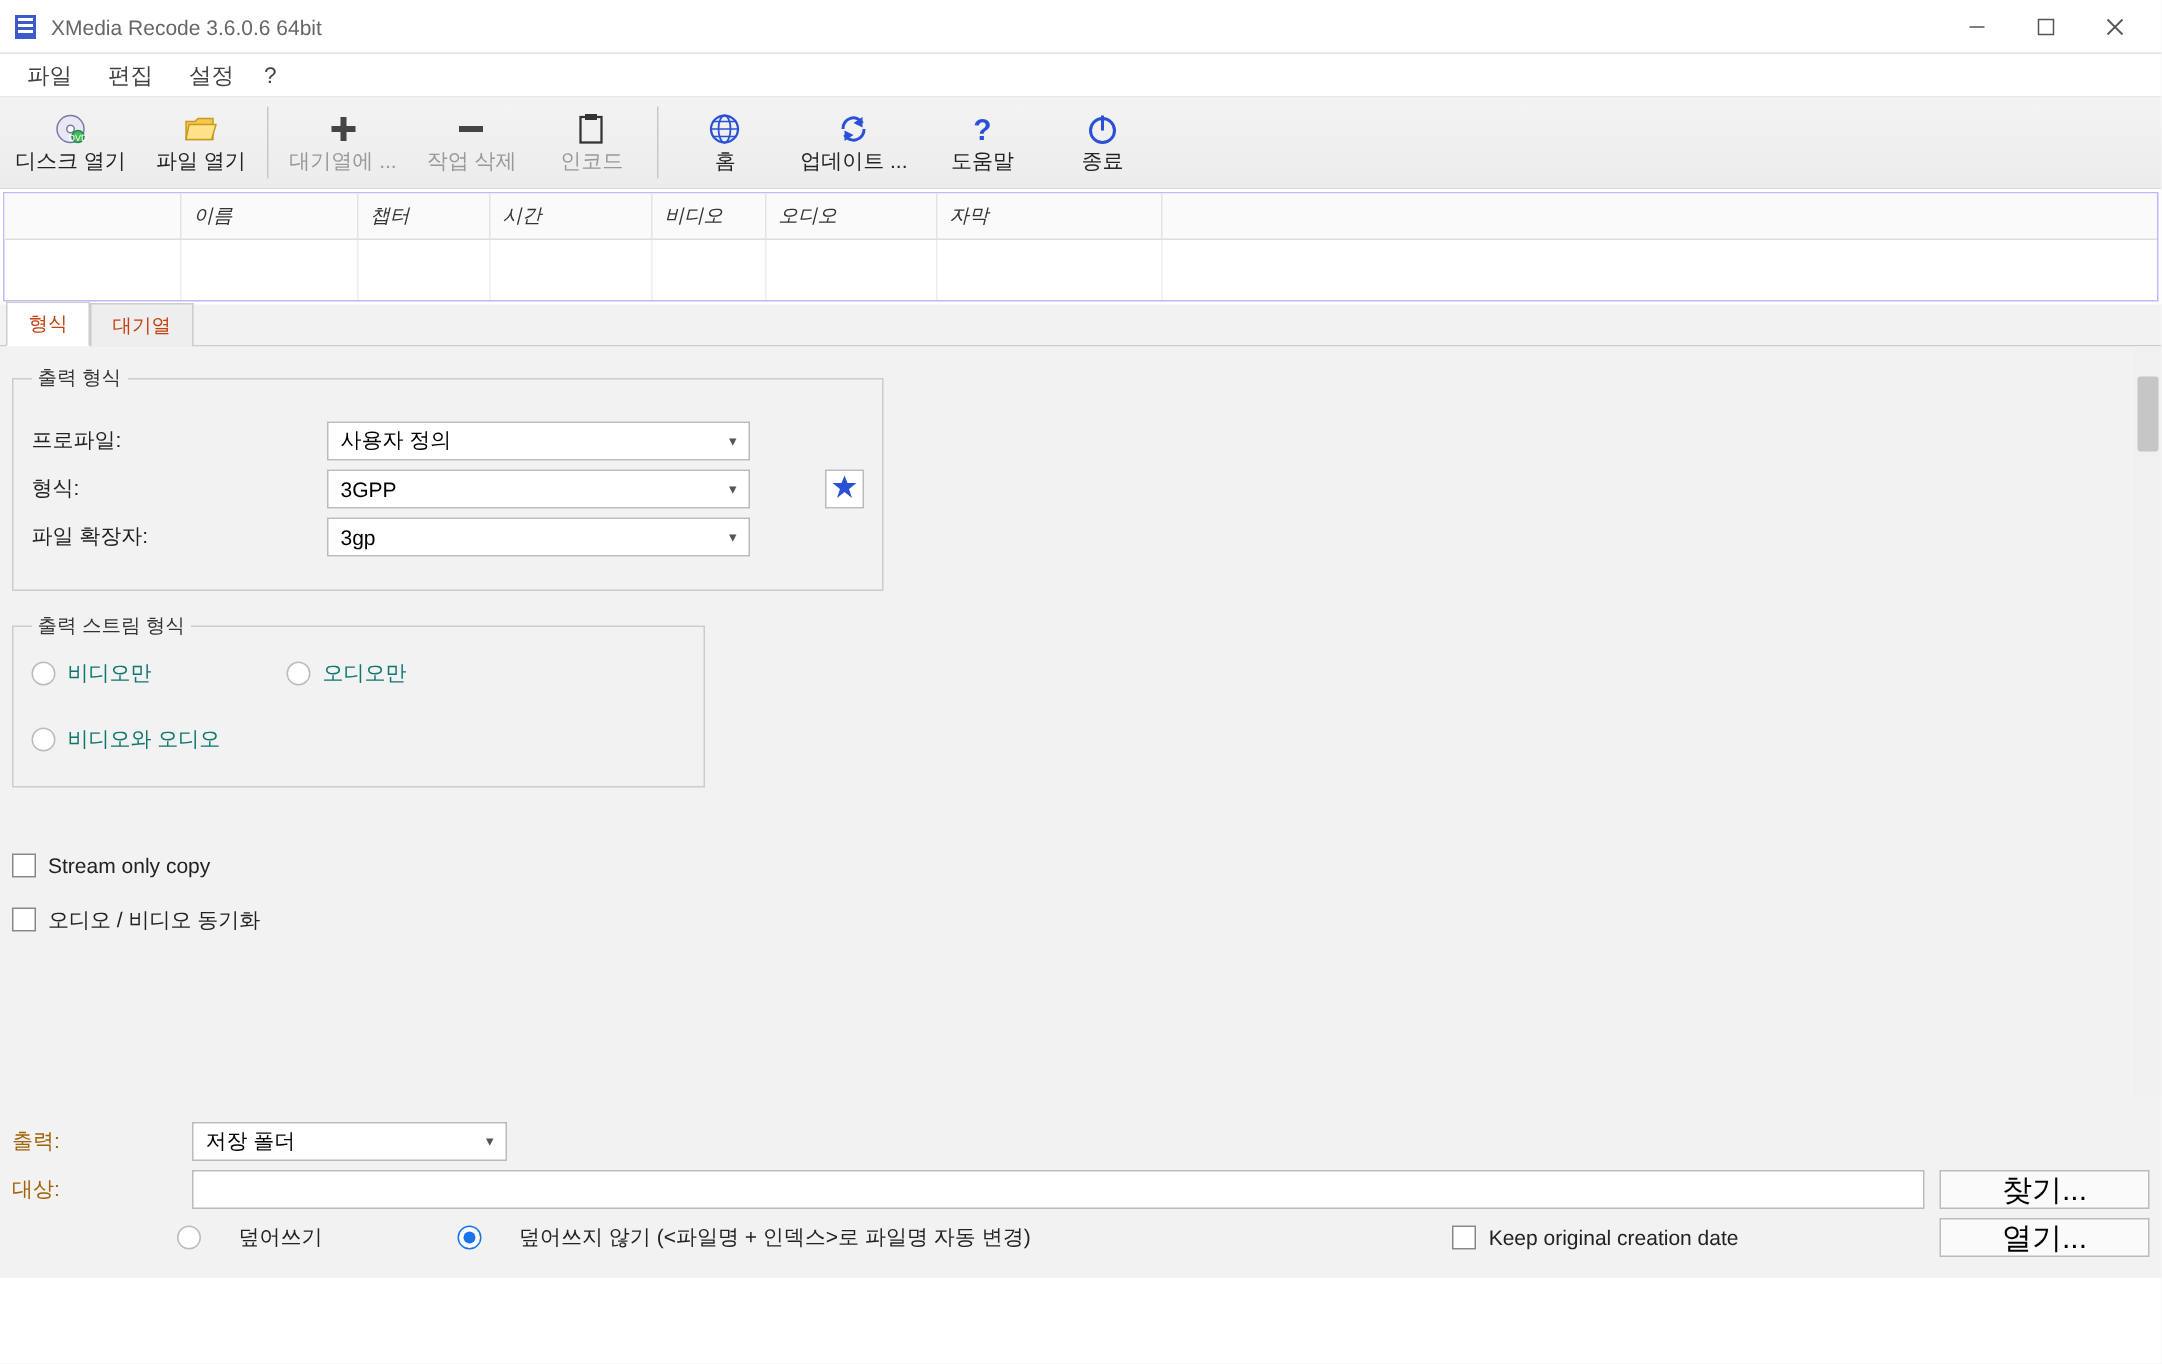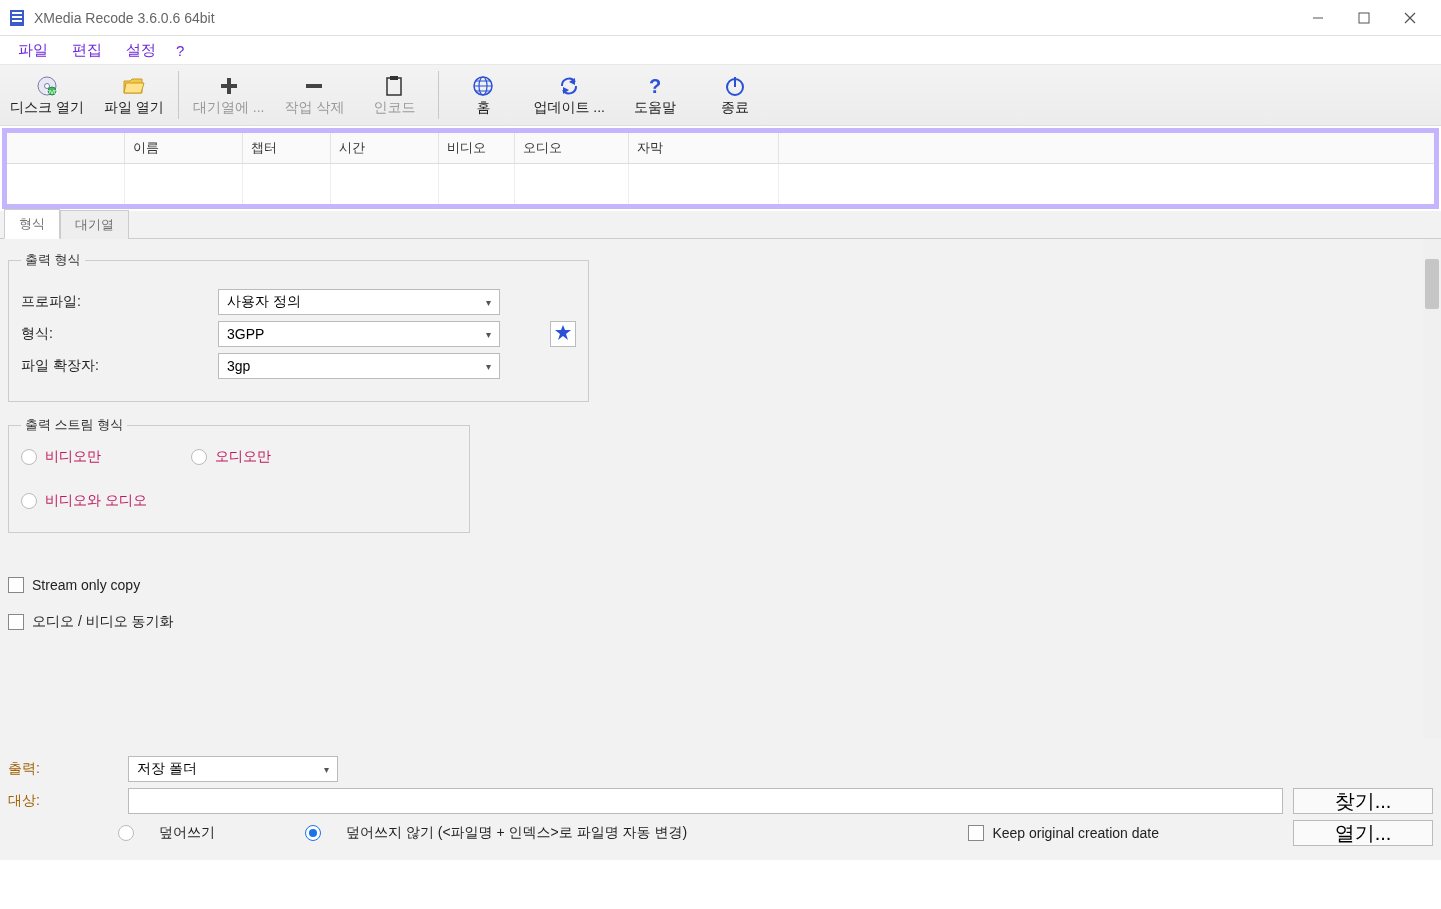--- a/index.html
+++ b/index.html
@@ -7,70 +7,70 @@
 
 
 .titlebar { display: flex; align-items: center; height: 36px; padding: 0 8px; border-bottom: 1px solid #e0e0e0; }
 .titlebar .app-icon { width: 18px; height: 18px; margin-right: 8px; display:flex; align-items:center; justify-content:center; }
 .titlebar .title { color: #666; font-size: 14px; }
 .titlebar .spacer { flex: 1; }
 .titlebar .win-btn { width: 46px; height: 36px; display: flex; align-items: center; justify-content: center; color: #555; }
 
 
 .menubar { display: flex; align-items: center; height: 28px; padding: 0 6px; background: #fff; gap: 0; }
-.menubar .menu-item { padding: 4px 12px; font-size: 15px; color: #6d28d9; }
+.menubar .menu-item { padding: 4px 12px; font-size: 15px; color: #404040; }
 .menubar .menu-item.help { padding: 4px 8px; }
 
 
 .toolbar { display: flex; align-items: stretch; height: 62px; background: linear-gradient(#f3f3f3, #ececec); border-top: 1px solid #e8e8e8; border-bottom: 1px solid #ddd; }
 .toolbar .tb-btn { display: flex; flex-direction: column; align-items: center; justify-content: center; padding: 4px 10px; min-width: 80px; font-size: 14px; color: #222; }
 .toolbar .tb-btn.disabled { color: #999; }
 .toolbar .tb-sep { width: 1px; background: #c8c8c8; margin: 6px 4px; }
 .toolbar .icn { height: 26px; display:flex; align-items:center; justify-content:center; }
 
 
-.grid-wrap { border: 5px solid #c4b5fd; margin: 2px; }
+.grid-wrap { border: 1px solid #c4b5fd; margin: 2px; font-style: italic; }
 .grid-head { display: flex; background: #fafafa; border-bottom: 1px solid #ddd; }
 .grid-head .gh { border-right: 1px solid #e3e3e3; padding: 6px 8px; font-size: 13px; color: #333; }
 .gh0 { width: 118px; }
 .gh1 { width: 118px; }
 .gh2 { width: 88px; }
 .gh3 { width: 108px; }
 .gh4 { width: 76px; }
 .gh5 { width: 114px; }
 .gh6 { width: 150px; }
 .gh-rest { flex: 1; border-right: none !important; }
 .grid-body { height: 40px; display:flex; }
 .grid-body .gb { border-right: 1px solid #eee; }
 
 
 .tabs-row { display: flex; align-items: flex-end; height: 28px; padding-left: 4px; background: #f2f2f2; border-bottom: 1px solid #ccc; gap:0;}
-.tabs-row .tab { padding: 5px 14px; font-size: 13px; background: #eee; border: 1px solid #ccc; border-bottom: none; margin-right: 0; position:relative; top:1px; color:#737373;}
+.tabs-row .tab { padding: 5px 14px; font-size: 13px; background: #eee; border: 1px solid #ccc; border-bottom: none; margin-right: 0; position:relative; top:1px; color:#c2410c;}
 .tabs-row .tab.active { background: #fff; border-bottom: 1px solid #fff; }
 
 
 .panel-area { position: relative; background: #f2f2f2; height: 500px; display:flex; }
 .panel-inner { padding: 12px 8px 8px 8px; flex:1; display:flex; flex-direction:column; gap: 14px; }
 .scrollbar-v { width: 18px; background: #f0f0f0; display:flex; flex-direction:column; align-items:center; }
 .scrollbar-thumb { width: 14px; height: 50px; background: #c6c6c6; border-radius: 2px; margin-top: 20px; }
 
 fieldset { border: 1px solid #ccc; padding: 14px 12px 16px 12px; background:#f2f2f2; width: 462px; }
 legend { font-size: 13px; color: #333; padding: 0 4px; }
 
 .form-row { display: flex; align-items: center; margin: 6px 0; gap: 44px; }
 .form-row .lbl { width: 118px; font-size: 14px; color: #222; }
 .combo { flex: 0 0 282px; height: 26px; border: 1px solid #bbb; background: #fff; display: flex; align-items: center; padding: 0 8px; position: relative; font-size: 14px; margin-left: 35px; }
 .combo .chev { position: absolute; right: 8px; top: 50%; transform: translateY(-50%); color: #555; font-size: 10px; }
 .star-btn { width: 26px; height: 26px; border: 1px solid #bbb; margin-left: 6px; display:flex; align-items:center; justify-content:center; background:#fff; }
 
 .radio-grid { display: grid; grid-template-columns: 170px 170px; row-gap: 26px; }
-.radio-item { display: flex; align-items: center; gap: 8px; color: #be185d; font-size: 14px; }
+.radio-item { display: flex; align-items: center; gap: 8px; color: #0f766e; font-size: 14px; }
 .radio-dot { width: 16px; height: 16px; border: 1px solid #bbb; border-radius: 50%; background:#fff; }
 
-.chk-row { display: flex; align-items: center; gap: 8px; font-size: 14px; color:#222; margin-top: 6px;}
+.chk-row { display: flex; gap: 8px; font-size: 14px; color:#222; margin-top: 6px;}
 .chk { width: 16px; height: 16px; border: 1px solid #888; background:#fff; }
 
 
 .bottom { padding: 10px 8px 8px 8px; background:#f2f2f2; border-top: 1px solid #f2f2f2; }
 .brow { display: flex; align-items: center; margin: 6px 0; gap: 10px; }
 .brow .blbl { width: 110px; font-size: 14px; color:#a16207; }
 .txt-input { flex: 1; height: 26px; border: 1px solid #bbb; background:#fff; }
 .btn { width: 140px; height: 26px; border: 1px solid #bbb; background:#fafafa; display:flex; align-items:center; justify-content:center; font-size: 20px; }
 .combo-sm { width: 210px; height: 26px; border: 1px solid #bbb; background:#fff; display:flex; align-items:center; padding:0 8px; position:relative; font-size:14px;text-align:center;}
 .combo-sm .chev { position:absolute; right:8px; top:50%; transform:translateY(-50%); font-size:10px; color:#555;}

